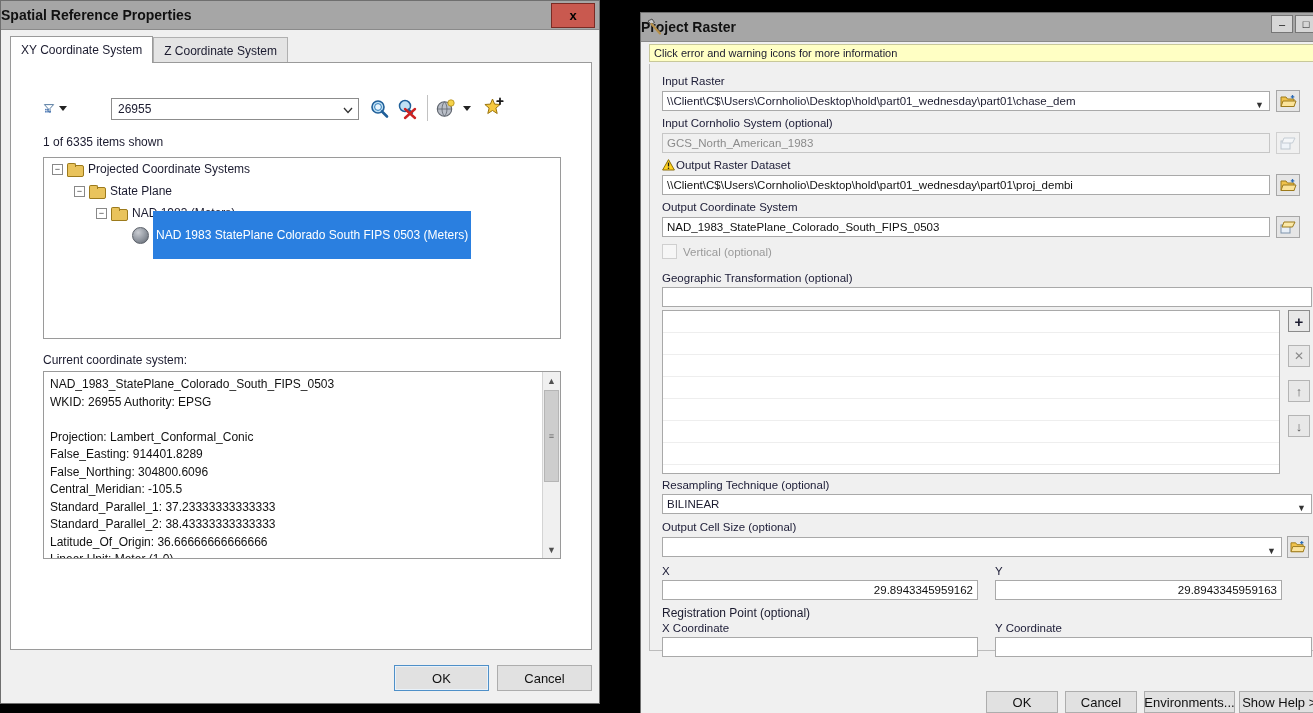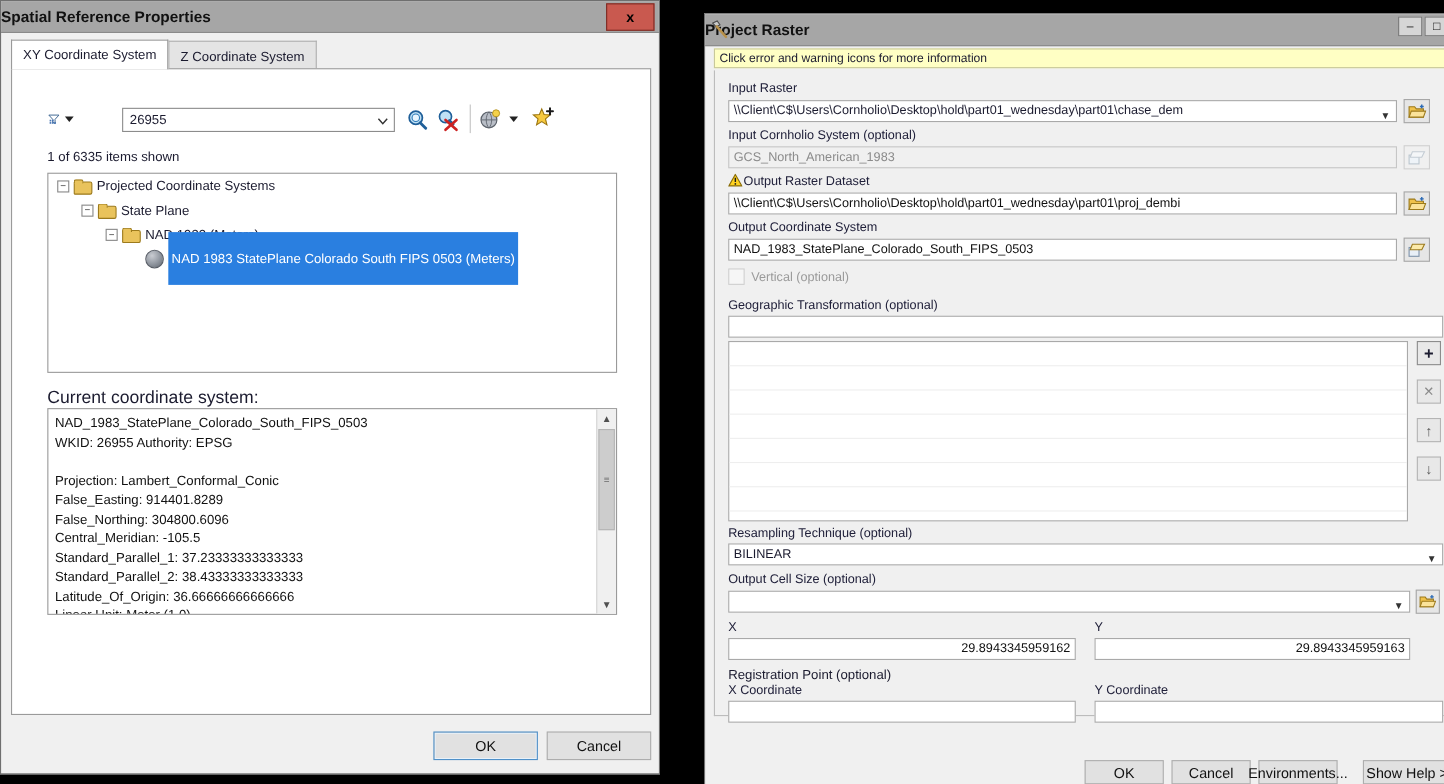--- a/index.html
+++ b/index.html
@@ -76,21 +76,21 @@
   .folder:before{content:"";position:absolute;left:0;top:2px;width:15px;height:10px;
     background:#e9c35c;border:1px solid #9c7a1c;border-radius:1px 2px 2px 1px;}
   .folder:after{content:"";position:absolute;left:0;top:0px;width:7px;height:3px;
     background:#e9c35c;border:1px solid #9c7a1c;border-bottom:none;border-radius:2px 2px 0 0;}
   .globe{
     width:15px;height:15px;border-radius:50%;margin-right:4px;flex:0 0 auto;
     background:radial-gradient(circle at 35% 30%, #c9ccd2 0%, #8f959e 55%, #5e646d 100%);
     border:1px solid #5a5f68;
   }
   .sel{background:#2a7fe0;color:#fff;padding:17px 3px;}
-  #ccs-label{position:absolute;left:42px;top:352px;font-size:16px;}
+  #ccs-label{position:absolute;left:42px;top:352px;font-size:12px;}
   #ccs{
     position:absolute;left:42px;top:370px;width:518px;height:188px;background:#fff;
     border:1px solid #9a9a9a;box-sizing:border-box;overflow:hidden;
   }
   #ccs pre{
     margin:0;padding:4px 6px;font-family:"Liberation Sans", sans-serif;font-size:12px;
     line-height:17.5px;color:#111;white-space:pre;
   }
   .vsb{position:absolute;top:0;right:0;width:17px;height:100%;background:#f0f0f0;border-left:1px solid #d4d4d4;}
   .vsb .ar{height:17px;display:flex;align-items:center;justify-content:center;font-size:9px;color:#505050;}
@@ -403,15 +403,15 @@
       <div class="tbox" style="width:316px;"></div>
     </div>
     <div class="fld" style="left:345px;top:557px;width:317px;">
       <span class="label">Y Coordinate</span>
       <div class="tbox" style="width:317px;"></div>
     </div>
   </div>
 
   <div class="btn" style="position:absolute;left:345px;top:678px;width:72px;">OK</div>
   <div class="btn" style="position:absolute;left:424px;top:678px;width:72px;">Cancel</div>
-  <div class="btn" style="position:absolute;left:503px;top:678px;width:72px;">Environments...</div>
+  <div class="btn" style="position:absolute;left:503px;top:678px;width:91px;">Environments...</div>
   <div class="btn" style="position:absolute;left:598px;top:678px;width:88px;">Show Help &gt;&gt;</div>
 </div>
 
 </body></html>

